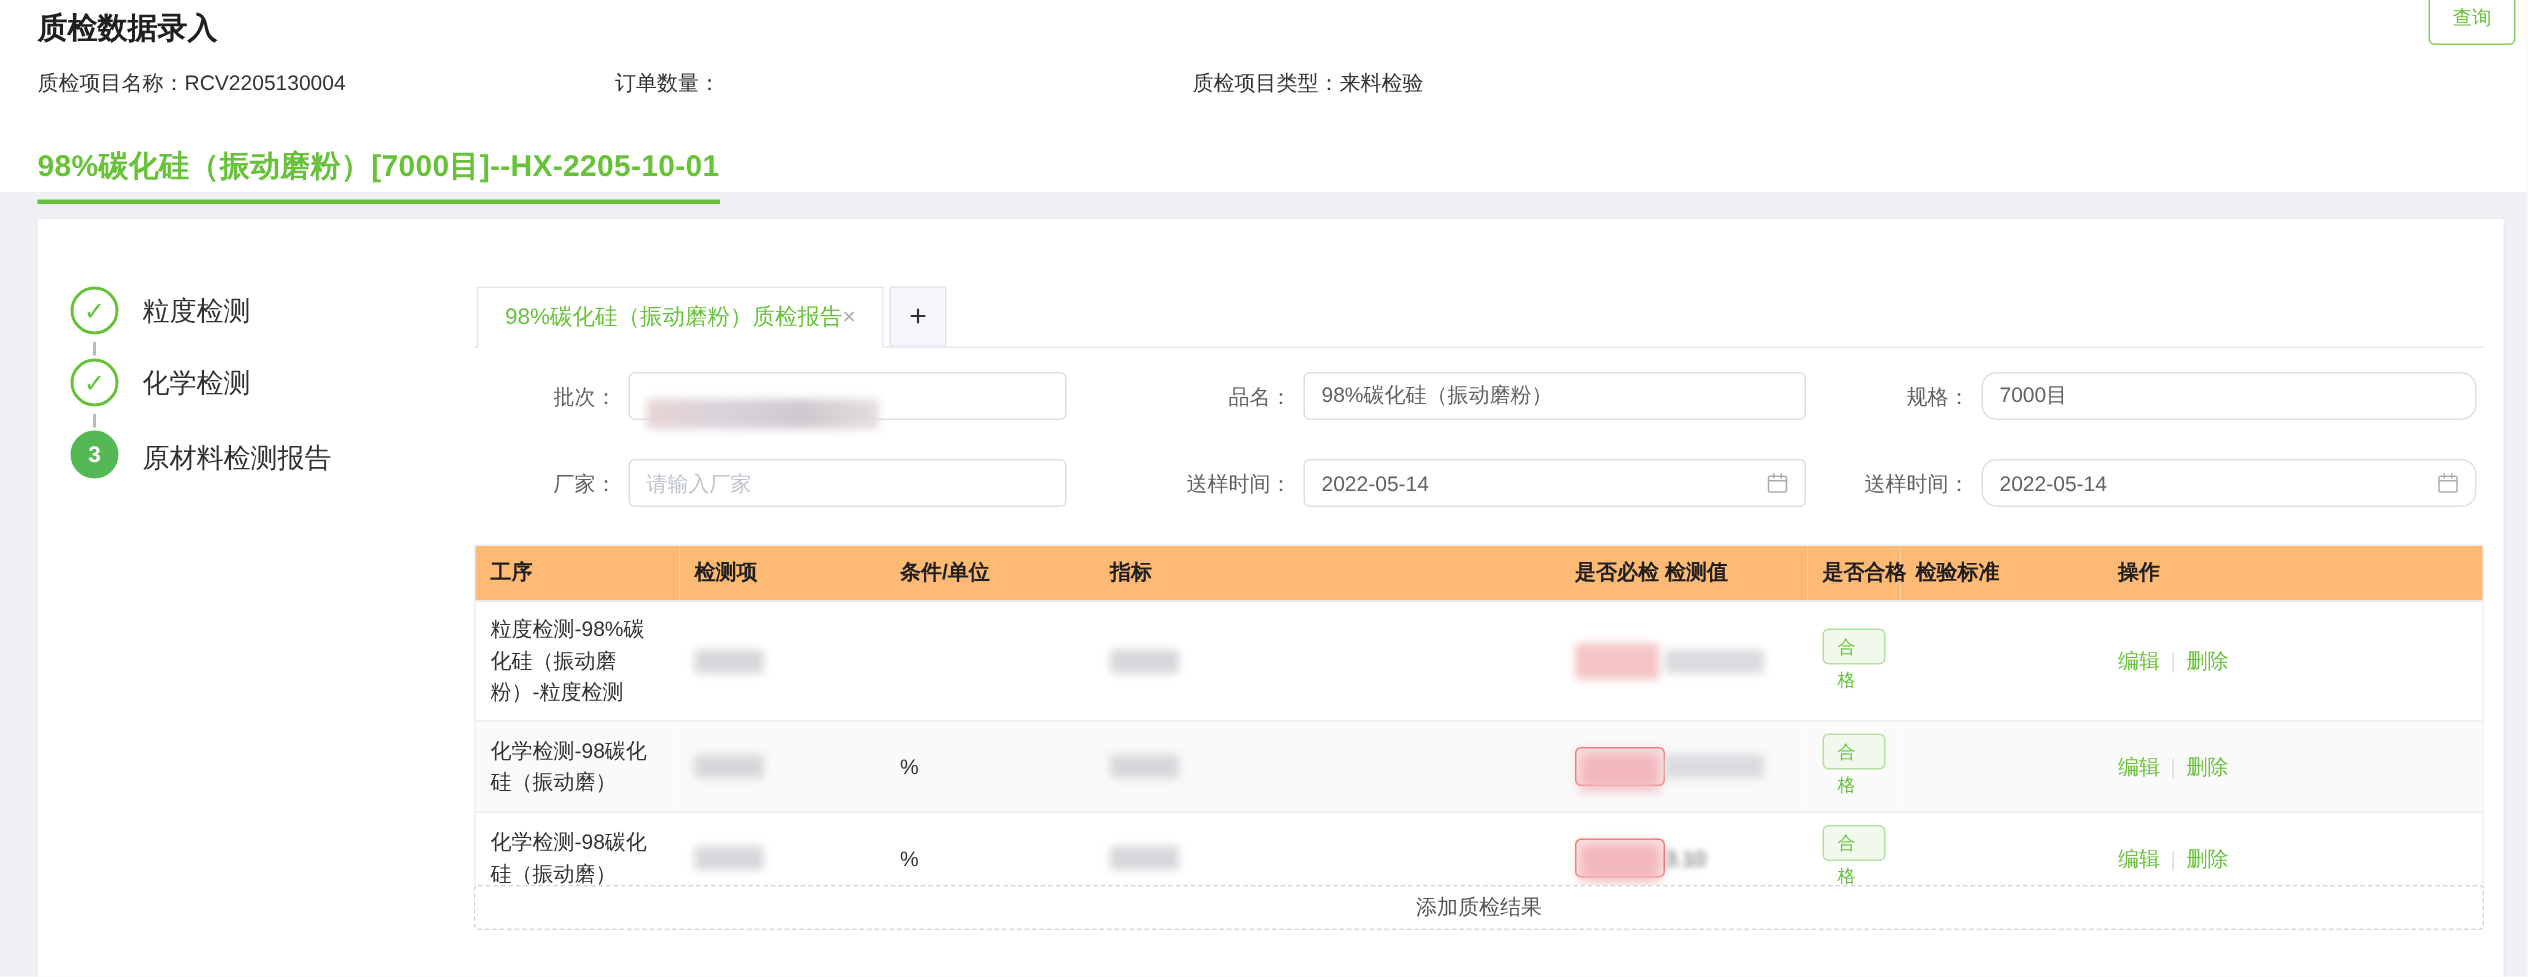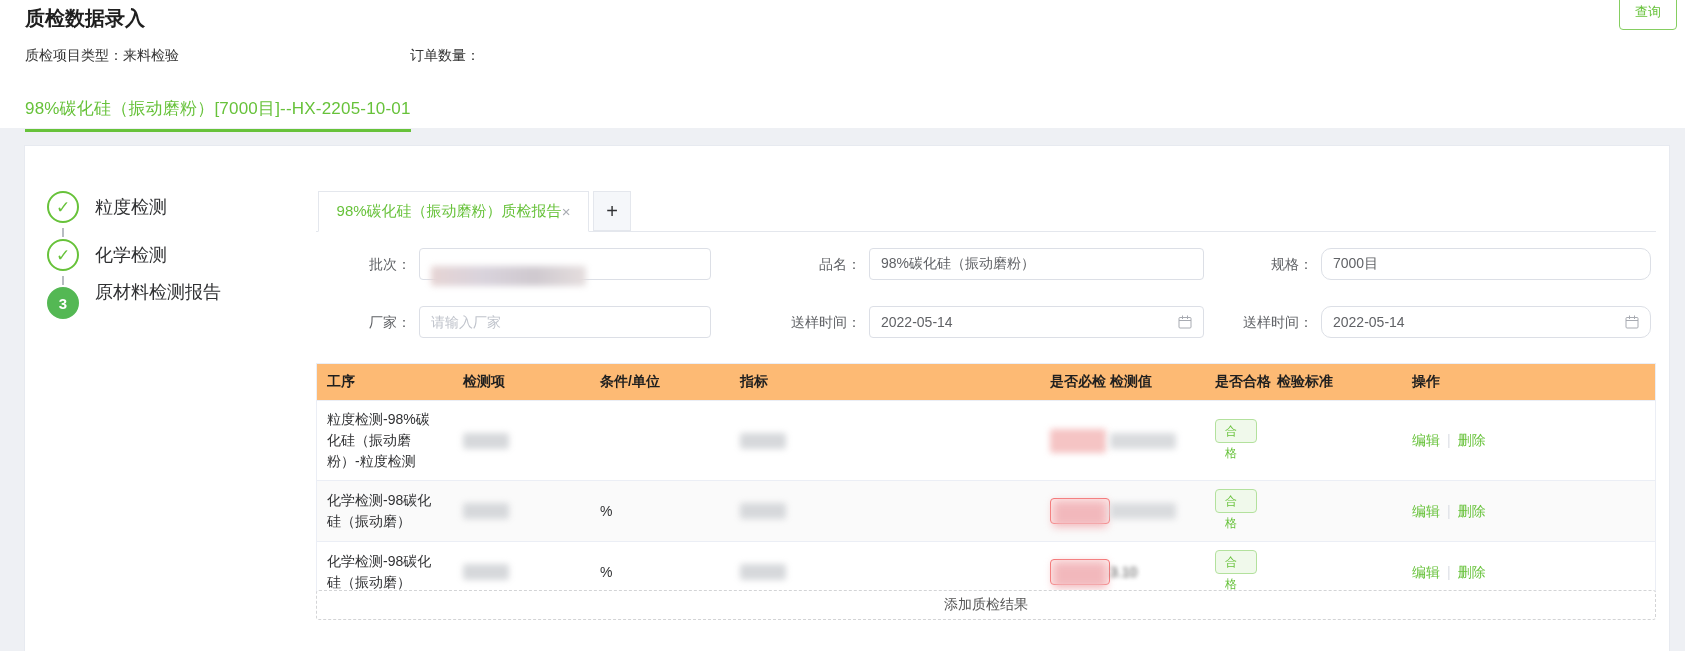--- a/index.html
+++ b/index.html
@@ -17,21 +17,21 @@
     position:absolute; right:8px; top:-6px; width:58px; height:36px;
     background:#fff; border:1px solid #85ce61; border-radius:4px;
     color:#67c23a; font-size:13px; cursor:pointer; font-family:inherit;
   }
   .info-row { position:absolute; left:25px; top:47px; width:1540px; display:grid; grid-template-columns:repeat(4,1fr); }
   .info-field { font-size:14px; color:#333; white-space:nowrap; }
   .info-field .lbl { color:#333; }
   .info-field .val { color:#333; }
   .material-tabs { position:absolute; left:25px; top:97px; }
   .material-tab {
-    display:inline-block; font-size:17px; font-weight:normal; color:#67c23a;
+    display:inline-block; font-size:20px; font-weight:bold; color:#67c23a;
     padding-bottom:9px; border-bottom:3px solid #67c23a; cursor:pointer; letter-spacing:0.2px;
   }
   
   .card {
     position:absolute; left:24px; top:145px; width:1646px; bottom:-2px;
     background:#fff; border:1px solid #e7eaf0;
   }
   
   .steps { position:absolute; left:0; top:0; width:290px; height:400px; }
   .step-circle {
@@ -104,24 +104,27 @@
 </style>
 </head>
 <body>
 
 <header class="top-header">
   <h1 class="page-title">质检数据录入</h1>
   <button class="query-btn">查询</button>
 
   <div class="info-row">
     <div class="info-field">
-      <span class="lbl">质检项目类型：</span><span class="val">来料检验</span>
+      <span class="lbl">质检项目名称：</span><span class="val">RCV2205130004</span>
     </div>
     <div class="info-field">
       <span class="lbl">订单数量：</span><span class="val"></span>
+    </div>
+    <div class="info-field">
+      <span class="lbl">质检项目类型：</span><span class="val">来料检验</span>
     </div>
   </div>
 
   <div class="material-tabs">
     <span class="material-tab">98%碳化硅（振动磨粉）[7000目]--HX-2205-10-01</span>
   </div>
 </header>
 
 <main class="card">
 
@@ -134,21 +137,21 @@
 
     <div class="step-circle" style="top:93px">
         <span>✓</span>
       </div>
     <div class="step-label" style="top:93px">化学检测</div>
     <div class="step-dash" style="top:130px"></div>
 
     <div class="step-circle current" style="top:141px">
         <span>3</span>
       </div>
-    <div class="step-label" style="top:130px">原材料检测报告</div>
+    <div class="step-label" style="top:143px">原材料检测报告</div>
   </aside>
 
   <section class="content">
 
     <div class="report-tabs">
       <div class="report-tab">
         <span>98%碳化硅（振动磨粉）质检报告</span>
         <span class="tab-close">×</span>
       </div>
       <div class="add-tab">

